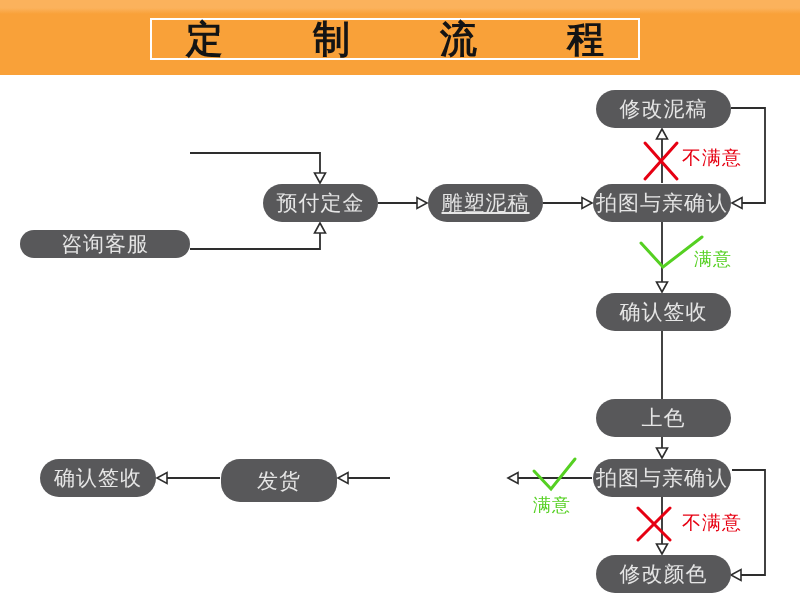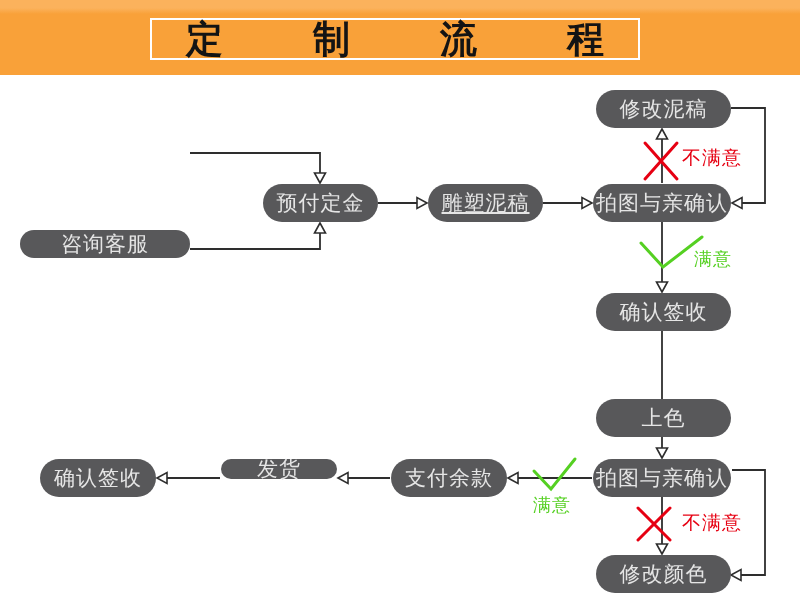--- a/index.html
+++ b/index.html
@@ -87,21 +87,20 @@
 
 <div id="node-layer">
     <div class="flow-node" style="left: 20px; top: 230px; width: 170px; height: 28px;">咨询客服</div>
     <div class="flow-node" style="left: 263px; top: 184px; width: 115px; height: 38px;">预付定金</div>
     <div class="flow-node" style="left: 428px; top: 184px; width: 115px; height: 38px; text-decoration: underline;">雕塑泥稿</div>
     <div class="flow-node" style="left: 593px; top: 184px; width: 138px; height: 38px;">拍图与亲确认</div>
     <div class="flow-node" style="left: 596px; top: 90px; width: 135px; height: 38px;">修改泥稿</div>
     <div class="flow-node" style="left: 596px; top: 293px; width: 135px; height: 38px;">确认签收</div>
     <div class="flow-node" style="left: 596px; top: 355px; width: 135px; height: 38px; margin-top: 44px;">上色</div>
     <div class="flow-node" style="left: 593px; top: 459px; width: 138px; height: 38px;">拍图与亲确认</div>
-    <div class="flow-node" style="left: 391px; top: 459px; width: 116px; height: 38px;">支付余款</div>
-    <div class="flow-node" style="left: 221px; top: 459px; width: 116px; height: 20px;">发货</div>
+    <div class="flow-node" style="left: 221px; top: 459px; width: 116px; height: 43px;">发货</div>
     <div class="flow-node" style="left: 40px; top: 459px; width: 116px; height: 38px;">确认签收</div>
     <div class="flow-node" style="left: 596px; top: 555px; width: 135px; height: 38px;">修改颜色</div>
     <div class="status-label" style="left: 682px; top: 148px; color: rgb(230, 0, 18); font-size: 19px;">不满意</div>
     <div class="status-label" style="left: 694px; top: 250px; color: rgb(85, 208, 34); font-size: 18px;">满意</div>
     <div class="status-label" style="left: 533px; top: 496px; color: rgb(85, 208, 34); font-size: 18px;">满意</div>
     <div class="status-label" style="left: 682px; top: 513px; color: rgb(230, 0, 18); font-size: 19px;">不满意</div>
   </div>
 
 </body></html>

